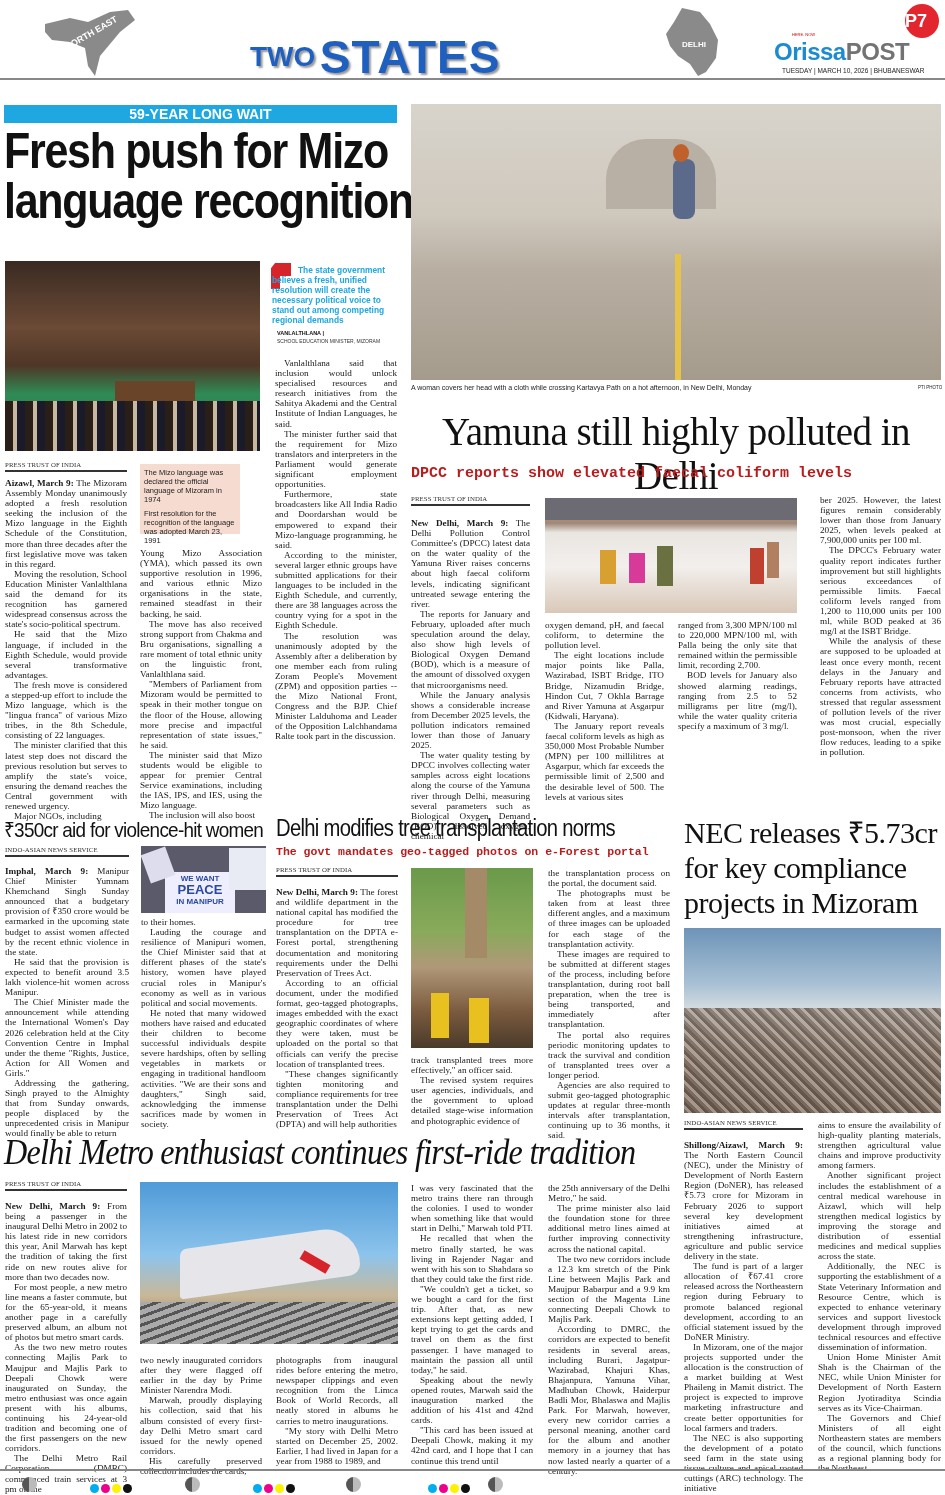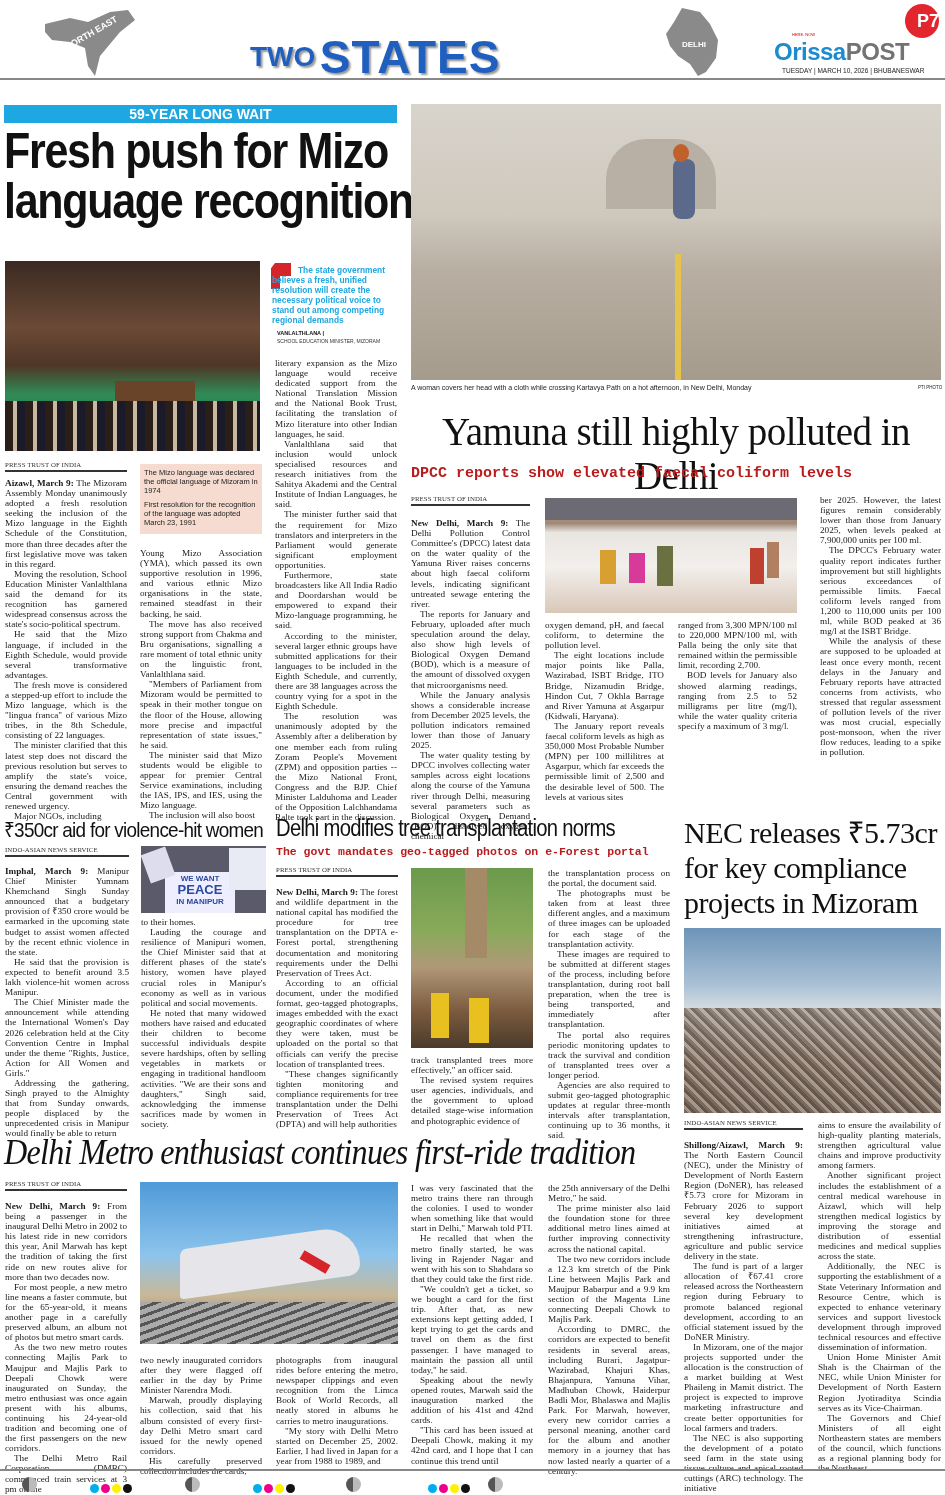--- a/index.html
+++ b/index.html
@@ -33,21 +33,21 @@
   </svg>
   <div class="abs sans" style="left:62px;top:28px;color:#fff;font-size:9px;font-weight:bold;transform:rotate(-30deg)">NORTH EAST</div>
   <div id="two" class="abs">
     <span class="a">TWO</span>
     <span class="b">STATES</span>
   </div>
   <svg class="abs" style="left:660px;top:6px" width="70" height="72" viewBox="0 0 70 72">
     <path d="M22 2 L40 6 L50 18 L58 34 L56 52 L46 66 L38 70 L30 58 L18 50 L10 40 L6 28 L14 16 Z" fill="#8a8a8a"></path>
   </svg>
   <div class="abs sans" style="left:682px;top:40px;color:#fff;font-size:8px;font-weight:bold">DELHI</div>
-  <div class="abs sans" style="left:905px;top:4px;width:34px;height:34px;border-radius:50%;background:#e3262e;color:#fff;font-weight:bold;font-size:18px;text-align:right;line-height:34px">P7</div>
+  <div class="abs sans" style="left:905px;top:4px;width:34px;height:34px;border-radius:50%;background:#e3262e;color:#fff;font-weight:bold;font-size:18px;text-align:left;line-height:34px">P7</div>
   <div class="abs sans" style="left:792px;top:32px;font-size:4px;color:#c00">HERE. NOW</div>
   <div class="abs sans" style="left:774px;top:38px;font-size:24px;font-weight:bold;letter-spacing:-0.5px">
     <span style="color:#1c8bd0">Orissa</span><span style="color:#737373">POST</span>
   </div>
   <div class="abs sans" style="left:782px;top:67px;font-size:6.5px;color:#222">TUESDAY | MARCH 10, 2026 | BHUBANESWAR</div>
 </div>
 
 <div class="abs sans" style="left:4px;top:105px;width:393px;height:18px;background:#1ea7e1;color:#fff;font-weight:bold;font-size:14px;text-align:center;line-height:18px">59-YEAR LONG WAIT</div>
 <div class="abs h-cond" style="left:4px;top:126px;font-size:50px;line-height:50px;transform:scaleX(0.86);white-space:nowrap">
   <div>Fresh push for Mizo</div>
@@ -64,33 +64,32 @@
 
 <div class="abs agency" style="left:5px;top:461px;width:122px">PRESS TRUST OF INDIA</div>
 <div class="abs txt" style="left:5px;top:478px;width:122px">
   <p class="first"><span class="dl">Aizawl, March 9:</span> <span>The Mizoram Assembly Monday unanimously adopted a fresh resolution seeking the inclusion of the Mizo language in the Eighth Schedule of the Constitution, more than three decades after the first legislative move was taken in this regard.</span></p>
   <p>Moving the resolution, School Education Minister Vanlalthlana said the demand for its recognition has garnered widespread consensus across the state's socio-political spectrum.</p>
   <p>He said that the Mizo language, if included in the Eighth Schedule, would provide several transformative advantages.</p>
   <p>The fresh move is considered a stepped-up effort to include the Mizo language, which is the "lingua franca" of various Mizo tribes, in the 8th Schedule, consisting of 22 languages.</p>
   <p>The minister clarified that this latest step does not discard the previous resolution but serves to amplify the state's voice, ensuring the demand reaches the Central government with renewed urgency.</p>
   <p>Major NGOs, including</p>
 </div>
-<div class="abs sans" style="left:140px;top:464px;width:122px;height:70px;background:#f6dcd0;padding:4px;font-size:7.5px;line-height:9px;color:#222">
+<div class="abs sans" style="left:140px;top:464px;width:100px;height:70px;background:#f6dcd0;padding:4px;font-size:7.5px;line-height:9px;color:#222">
   <p style="margin-bottom:5px">The Mizo language was declared the official language of Mizoram in 1974</p>
   <p>First resolution for the recognition of the language was adopted March 23, 1991</p>
 </div>
 <div class="abs txt" style="left:140px;top:548px;width:122px">
   <p class="first">Young Mizo Association (YMA), which passed its own supportive resolution in 1996, and various ethnic Mizo organisations in the state, remained steadfast in their backing, he said.</p>
   <p>The move has also received strong support from Chakma and Bru organisations, signalling a rare moment of total ethnic unity on the linguistic front, Vanlalthlana said.</p>
   <p>"Members of Parliament from Mizoram would be permitted to speak in their mother tongue on the floor of the House, allowing more precise and impactful representation of state issues," he said.</p>
   <p>The minister said that Mizo students would be eligible to appear for premier Central Service examinations, including the IAS, IPS, and IES, using the Mizo language.</p>
   <p>The inclusion will also boost</p>
 </div>
 <div class="abs txt" style="left:275px;top:358px;width:122px">
-  <p class="first">literary expansion as the Mizo language would receive dedicated support from the National Translation Mission and the National Book Trust, facilitating the translation of Mizo literature into other Indian languages, he said.</p>
   <p>Vanlalthlana said that inclusion would unlock specialised resources and research initiatives from the Sahitya Akademi and the Central Institute of Indian Languages, he said.</p>
   <p>The minister further said that the requirement for Mizo translators and interpreters in the Parliament would generate significant employment opportunities.</p>
   <p>Furthermore, state broadcasters like All India Radio and Doordarshan would be empowered to expand their Mizo-language programming, he said.</p>
   <p>According to the minister, several larger ethnic groups have submitted applications for their languages to be included in the Eighth Schedule, and currently, there are 38 languages across the country vying for a spot in the Eighth Schedule.</p>
   <p>The resolution was unanimously adopted by the Assembly after a deliberation by one member each from ruling Zoram People's Movement (ZPM) and opposition parties -- the Mizo National Front, Congress and the BJP. Chief Minister Lalduhoma and Leader of the Opposition Lalchhandama Ralte took part in the discussion.</p>
 </div>
 
 <div class="abs photo" style="left:411px;top:104px;width:530px;height:276px;background:linear-gradient(180deg,#d8d4cc 0%,#cfc8bd 40%,#b8afa2 60%,#a59b8d 100%)">
   <div class="abs" style="left:195px;top:35px;width:110px;height:70px;background:#b8b0a4;border-radius:40px 40px 0 0"></div>
   <div class="abs" style="left:264px;top:150px;width:6px;height:126px;background:#e6c34a"></div>

